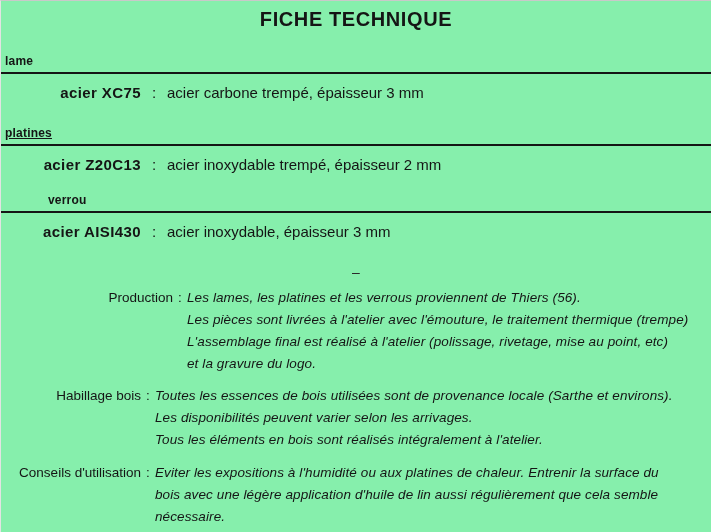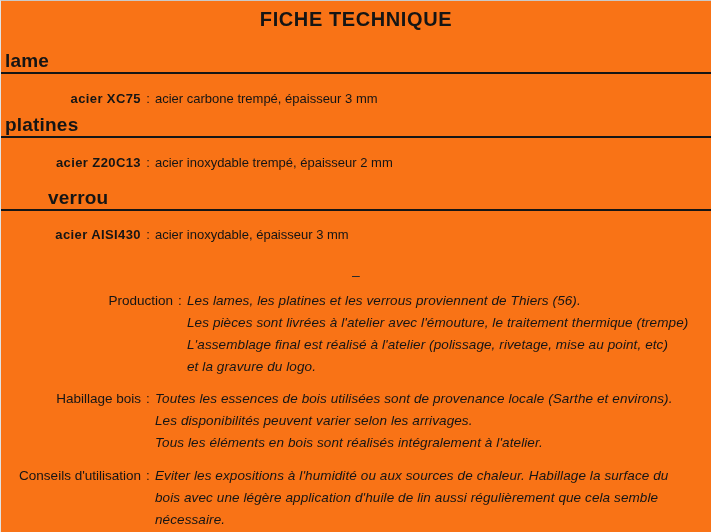--- a/index.html
+++ b/index.html
@@ -5,45 +5,45 @@
   html, body {
     margin: 0;
     padding: 0;
     background: #ffffff;
   }
   .page {
     position: relative;
     width: 711px;
     height: 532px;
     box-sizing: border-box;
-    background: #f97316;
+    background: #86efac;
     border-top: 1px solid #c9c9c9;
     border-left: 1px solid #e3e3e3;
     font-family: "Liberation Sans", sans-serif;
     color: #151515;
     overflow: hidden;
   }
   .title {
     margin: 6px 0 0 0;
     font-size: 20px;
     line-height: 24px;
     font-weight: 700;
     letter-spacing: 0.6px;
     text-align: center;
   }
   .sec-head {
-    font-size: 19px;
+    font-size: 12px;
     line-height: 18px;
     font-weight: 700;
     padding: 0 0 2px 4px;
     border-bottom: 2px solid #151515;
     letter-spacing: 0.2px;
   }
   .sec-head.first   { margin-top: 21px; }
-  .sec-head.second  { margin-top: 8px; }
+  .sec-head.second  { margin-top: 22px; text-decoration: underline; }
   .sec-head.third   { margin-top: 17px; padding-left: 47px; }
 
   .row { display: flex; align-items: flex-start; }
   .col-label {
     flex: none;
     width: 140px;
     text-align: right;
   }
   .col-sep {
     flex: none;
@@ -51,22 +51,23 @@
     text-align: center;
   }
   .col-body {
     flex: 1 1 auto;
     padding-right: 2px;
     min-width: 0;
   }
 
   .spec-row {
     margin-top: 6px;
-    font-size: 13px;
+    font-size: 15px;
     line-height: 18px;
+    gap: 6px;
   }
   .spec-row .col-label {
     font-weight: 700;
     letter-spacing: 0.4px;
   }
 
   .divider {
     text-align: center;
     font-size: 14px;
     line-height: 16px;
@@ -135,19 +136,19 @@
       <div class="note-line">Toutes les essences de bois utilisées sont de provenance locale (Sarthe et environs).</div>
       <div class="note-line">Les disponibilités peuvent varier selon les arrivages.</div>
       <div class="note-line">Tous les éléments en bois sont réalisés intégralement à l'atelier.</div>
     </div>
   </div>
 
   <div class="row note-row third">
     <div class="col-label">Conseils d'utilisation</div>
     <div class="col-sep">:</div>
     <div class="col-body">
-      <div class="note-line">Eviter les expositions à l'humidité ou aux sources de chaleur. Habillage la surface du</div>
+      <div class="note-line">Eviter les expositions à l'humidité ou aux platines de chaleur. Entrenir la surface du</div>
       <div class="note-line">bois avec une légère application d'huile de lin aussi régulièrement que cela semble</div>
       <div class="note-line">nécessaire.</div>
     </div>
   </div>
 
 </div>
 
 </body></html>

